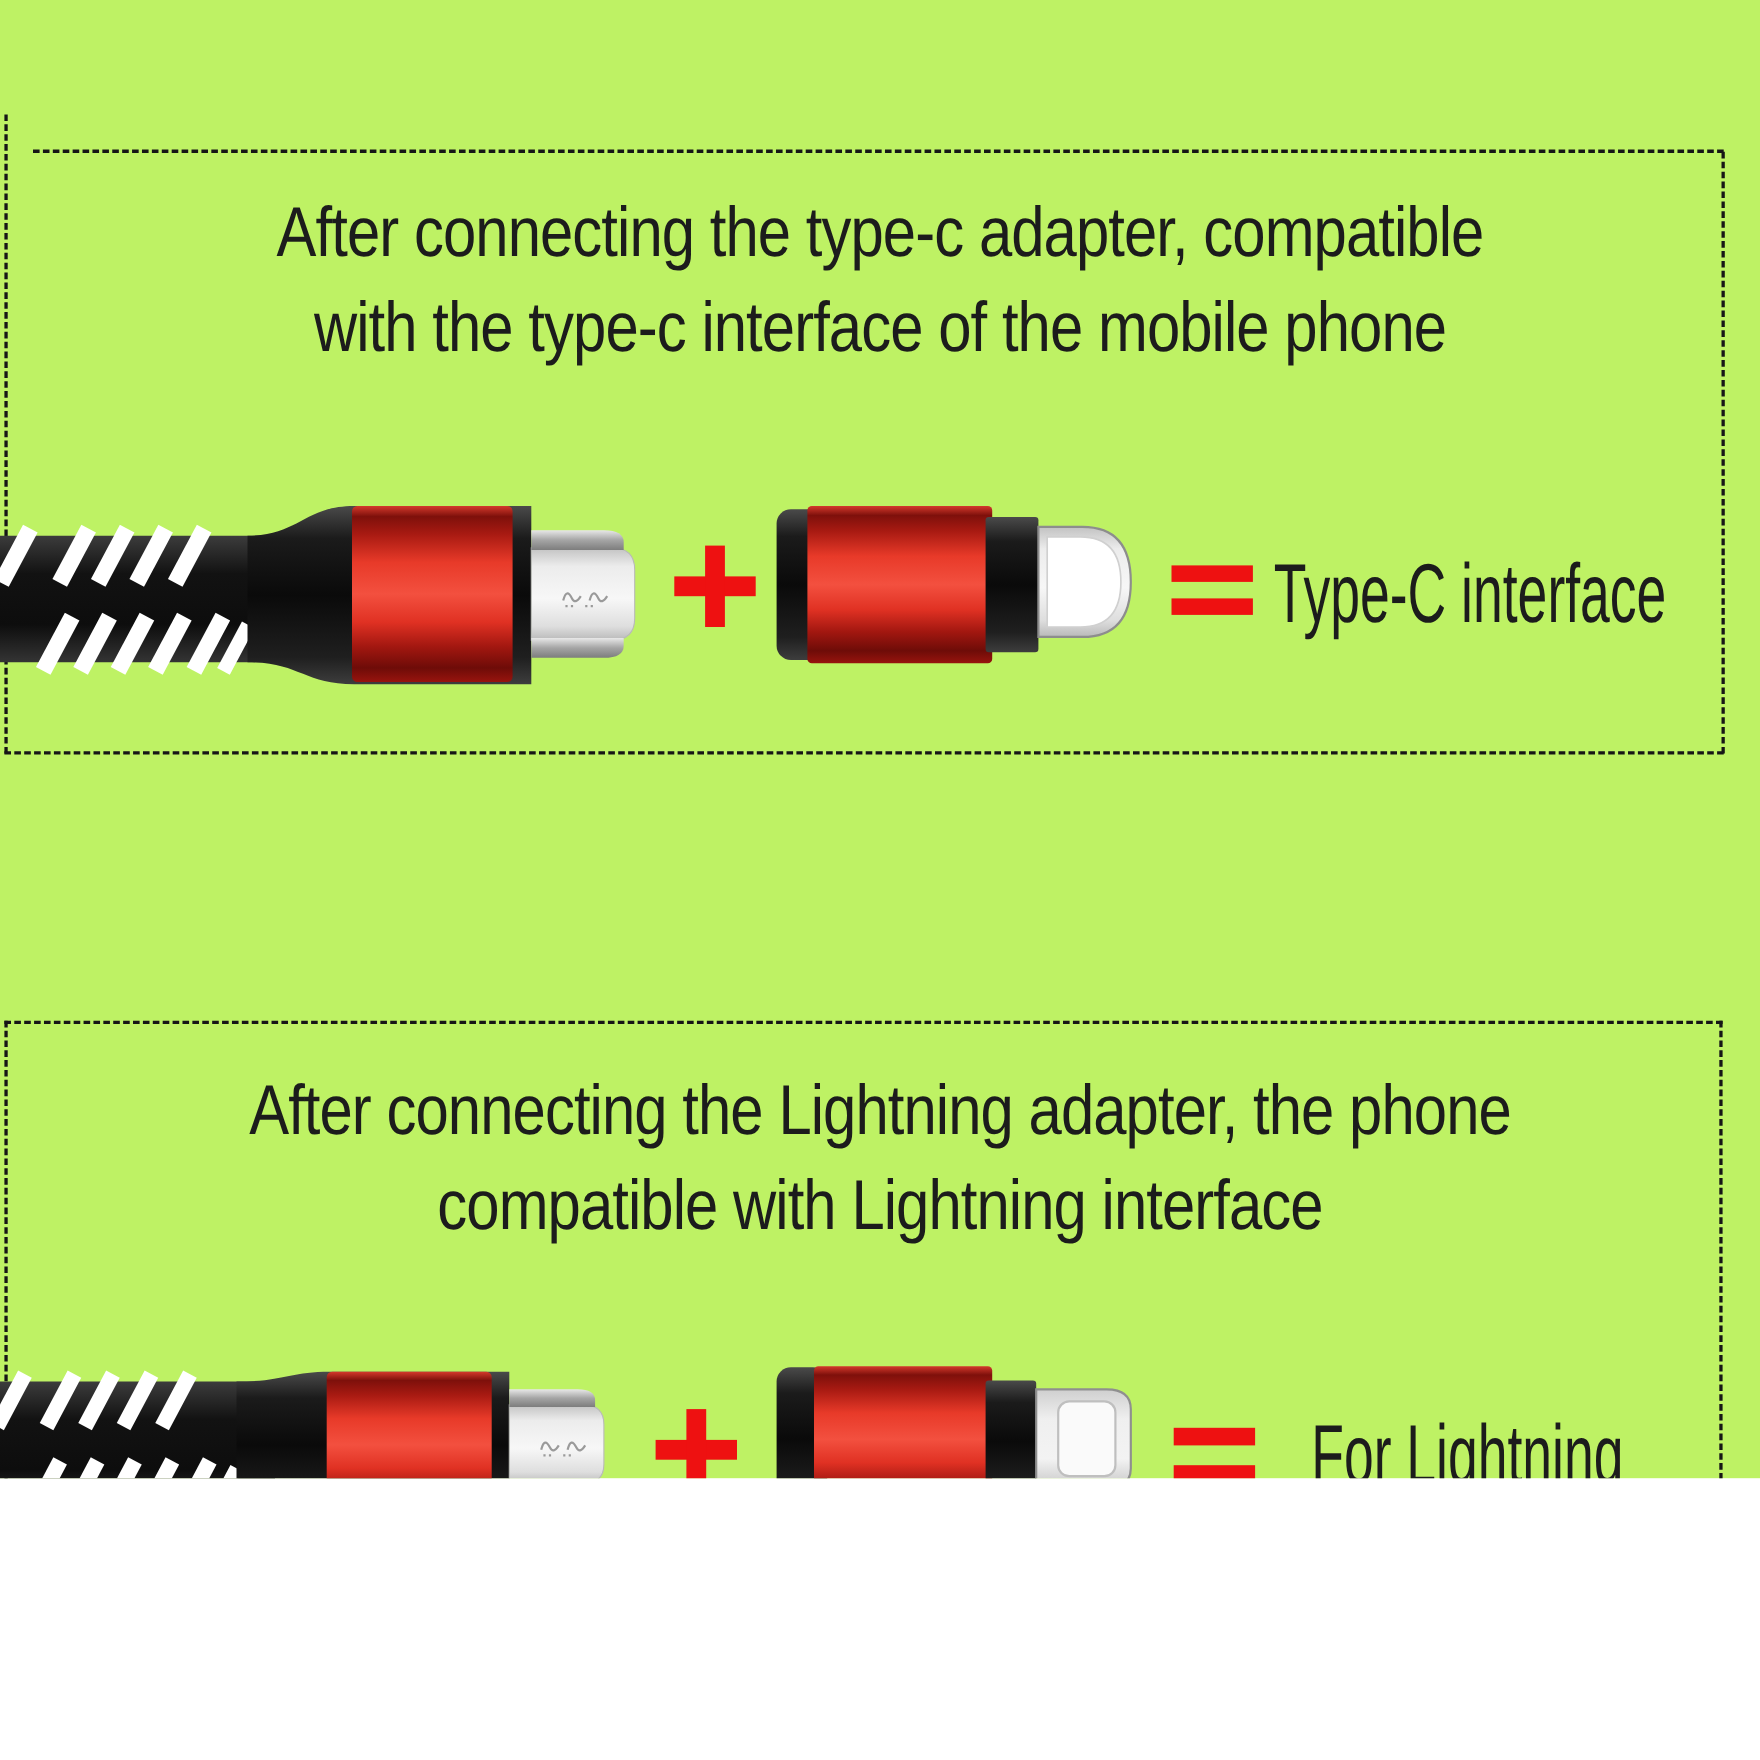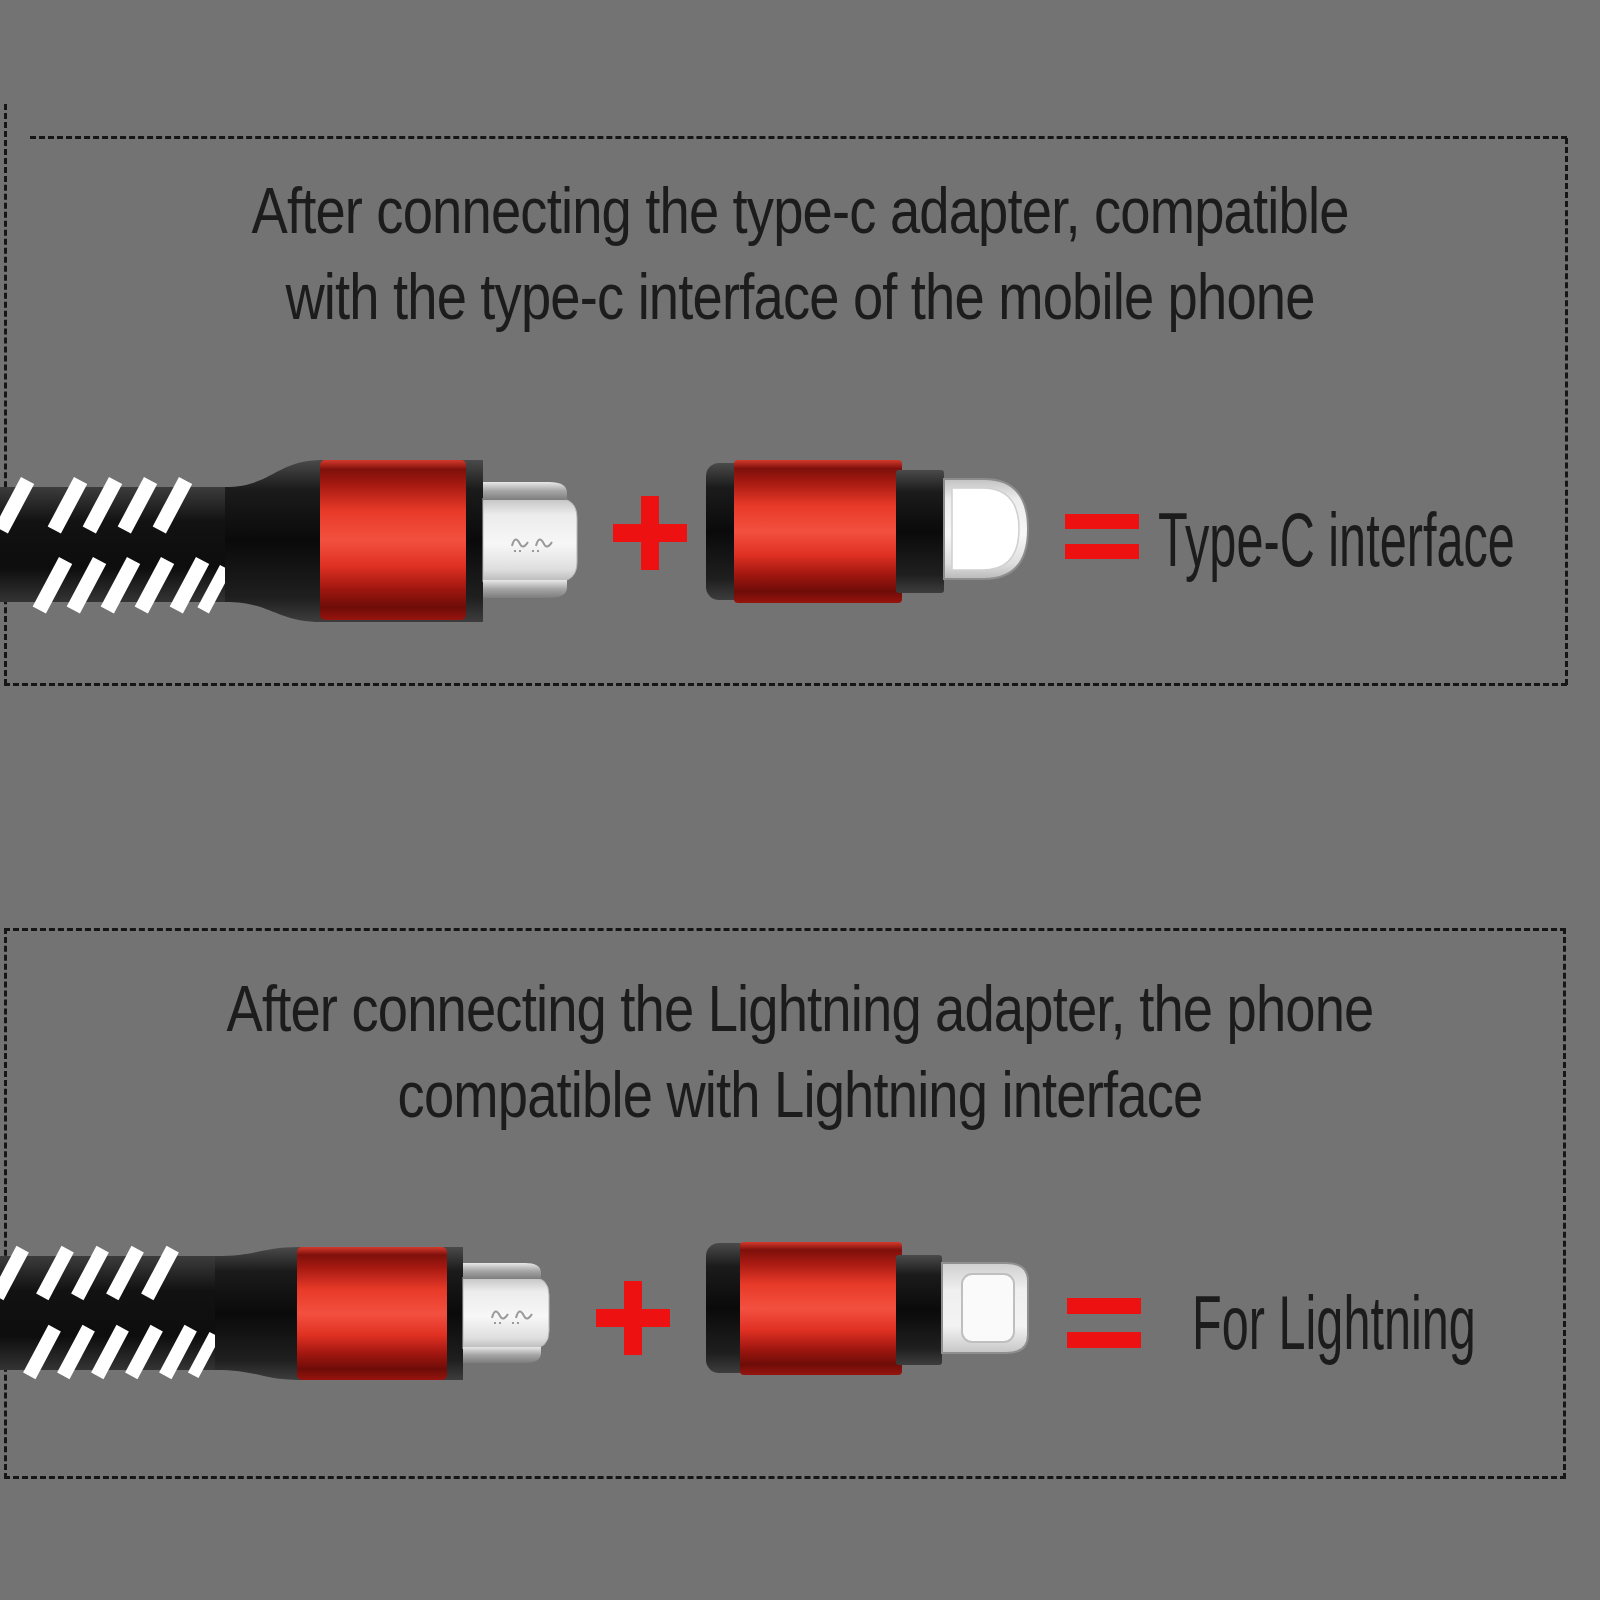--- a/index.html
+++ b/index.html
@@ -2,21 +2,21 @@
 <html><head>
 <meta charset="utf-8">
 <style>
   :root{
     --red:#ee1111;
     --ink:#1c1c1c;
     --dash:#161616;
   }
   html,body{margin:0;padding:0;background:#ffffff;}
   .canvas{
-    position:relative;width:1600px;height:1600px;background:#737373;overflow:hidden;
+    position:relative;width:1600px;height:1344px;background:#bef264;overflow:hidden;
     font-family:"Liberation Sans",sans-serif;
   }
   .section{position:absolute;inset:0;}
   
   .seg{position:absolute;}
   .seg.h{border-top:3px dashed var(--dash);height:0;}
   .seg.v{border-left:3px dashed var(--dash);width:0;}
   .box{position:absolute;border:3px dashed var(--dash);}
   
   .section-title{

